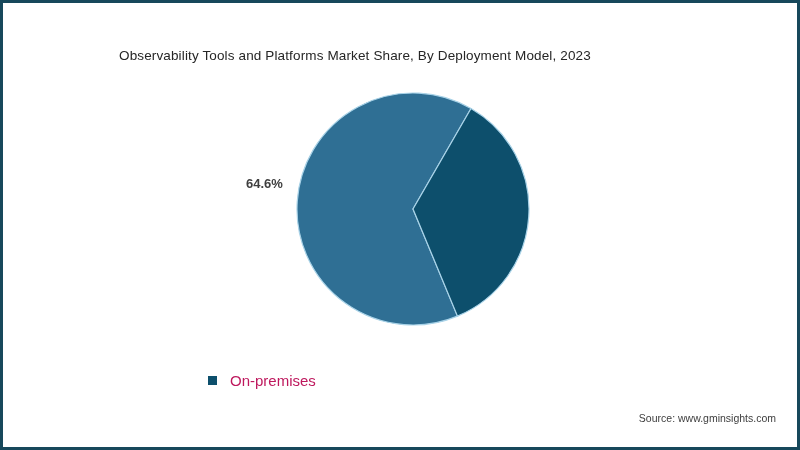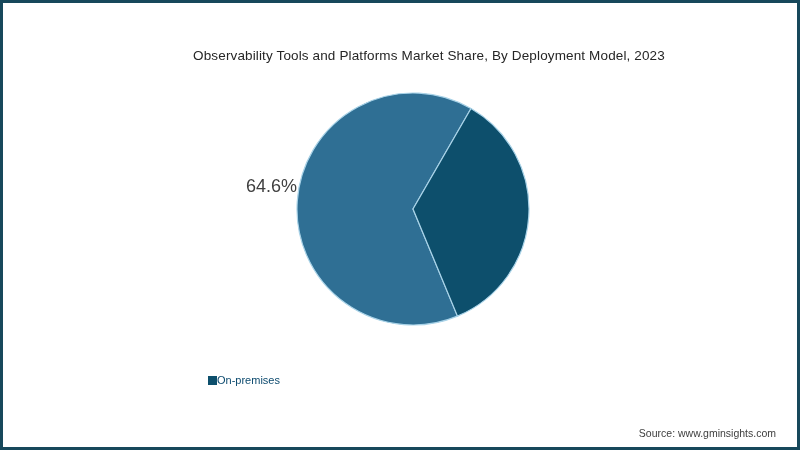--- a/index.html
+++ b/index.html
@@ -13,21 +13,20 @@
   }
 
   #figure {
     position: relative;
     width: 800px;
     height: 450px;
     background: #ffffff;
     box-sizing: border-box;
     border: 3px solid #17485b;
     overflow: hidden;
-    text-align: center;
   }
 
   
   #chart-title {
     position: absolute;
     left: 116px;
     top: 43px;
     width: 620px;
     font-size: 13.5px;
     line-height: 20px;
@@ -49,23 +48,24 @@
     position: absolute;
     left: 0;
     top: 0;
   }
 
   
   #slice-label-cloud {
     position: absolute;
     left: 243px;
     top: 173px;
-    font-size: 18px;
+    font-size: 13px;
     color: #3f3f3f;
     white-space: nowrap;
+    font-weight: bold;
   }
 
   
   #legend {
     position: absolute;
     left: 0;
     top: 366px;
     width: 794px;
     height: 26px;
   }
@@ -79,31 +79,31 @@
   }
   .legend-entry.e0 { left: 205px; }
   .legend-entry.e1 { left: 487px; }
   .legend-swatch {
     width: 9px;
     height: 9px;
     display: inline-block;
     flex: 0 0 auto;
   }
   .legend-label {
-    margin-left: 0;
-    font-size: 11px;
-    color: #0c4a6e;
+    margin-left: 13px;
+    font-size: 15px;
+    color: #be185d;
     line-height: 1;
   }
 
   
   #source-note {
     position: absolute;
     right: 21px;
-    bottom: 8px;
+    bottom: 23px;
     font-size: 10.5px;
     color: #3d3d3d;
     white-space: nowrap;
     margin-left: 46px;
   }
 </style>
 </head>
 <body>
 
 <div id="figure" style="border-color: rgb(23, 72, 91); background: rgb(255, 255, 255);">

